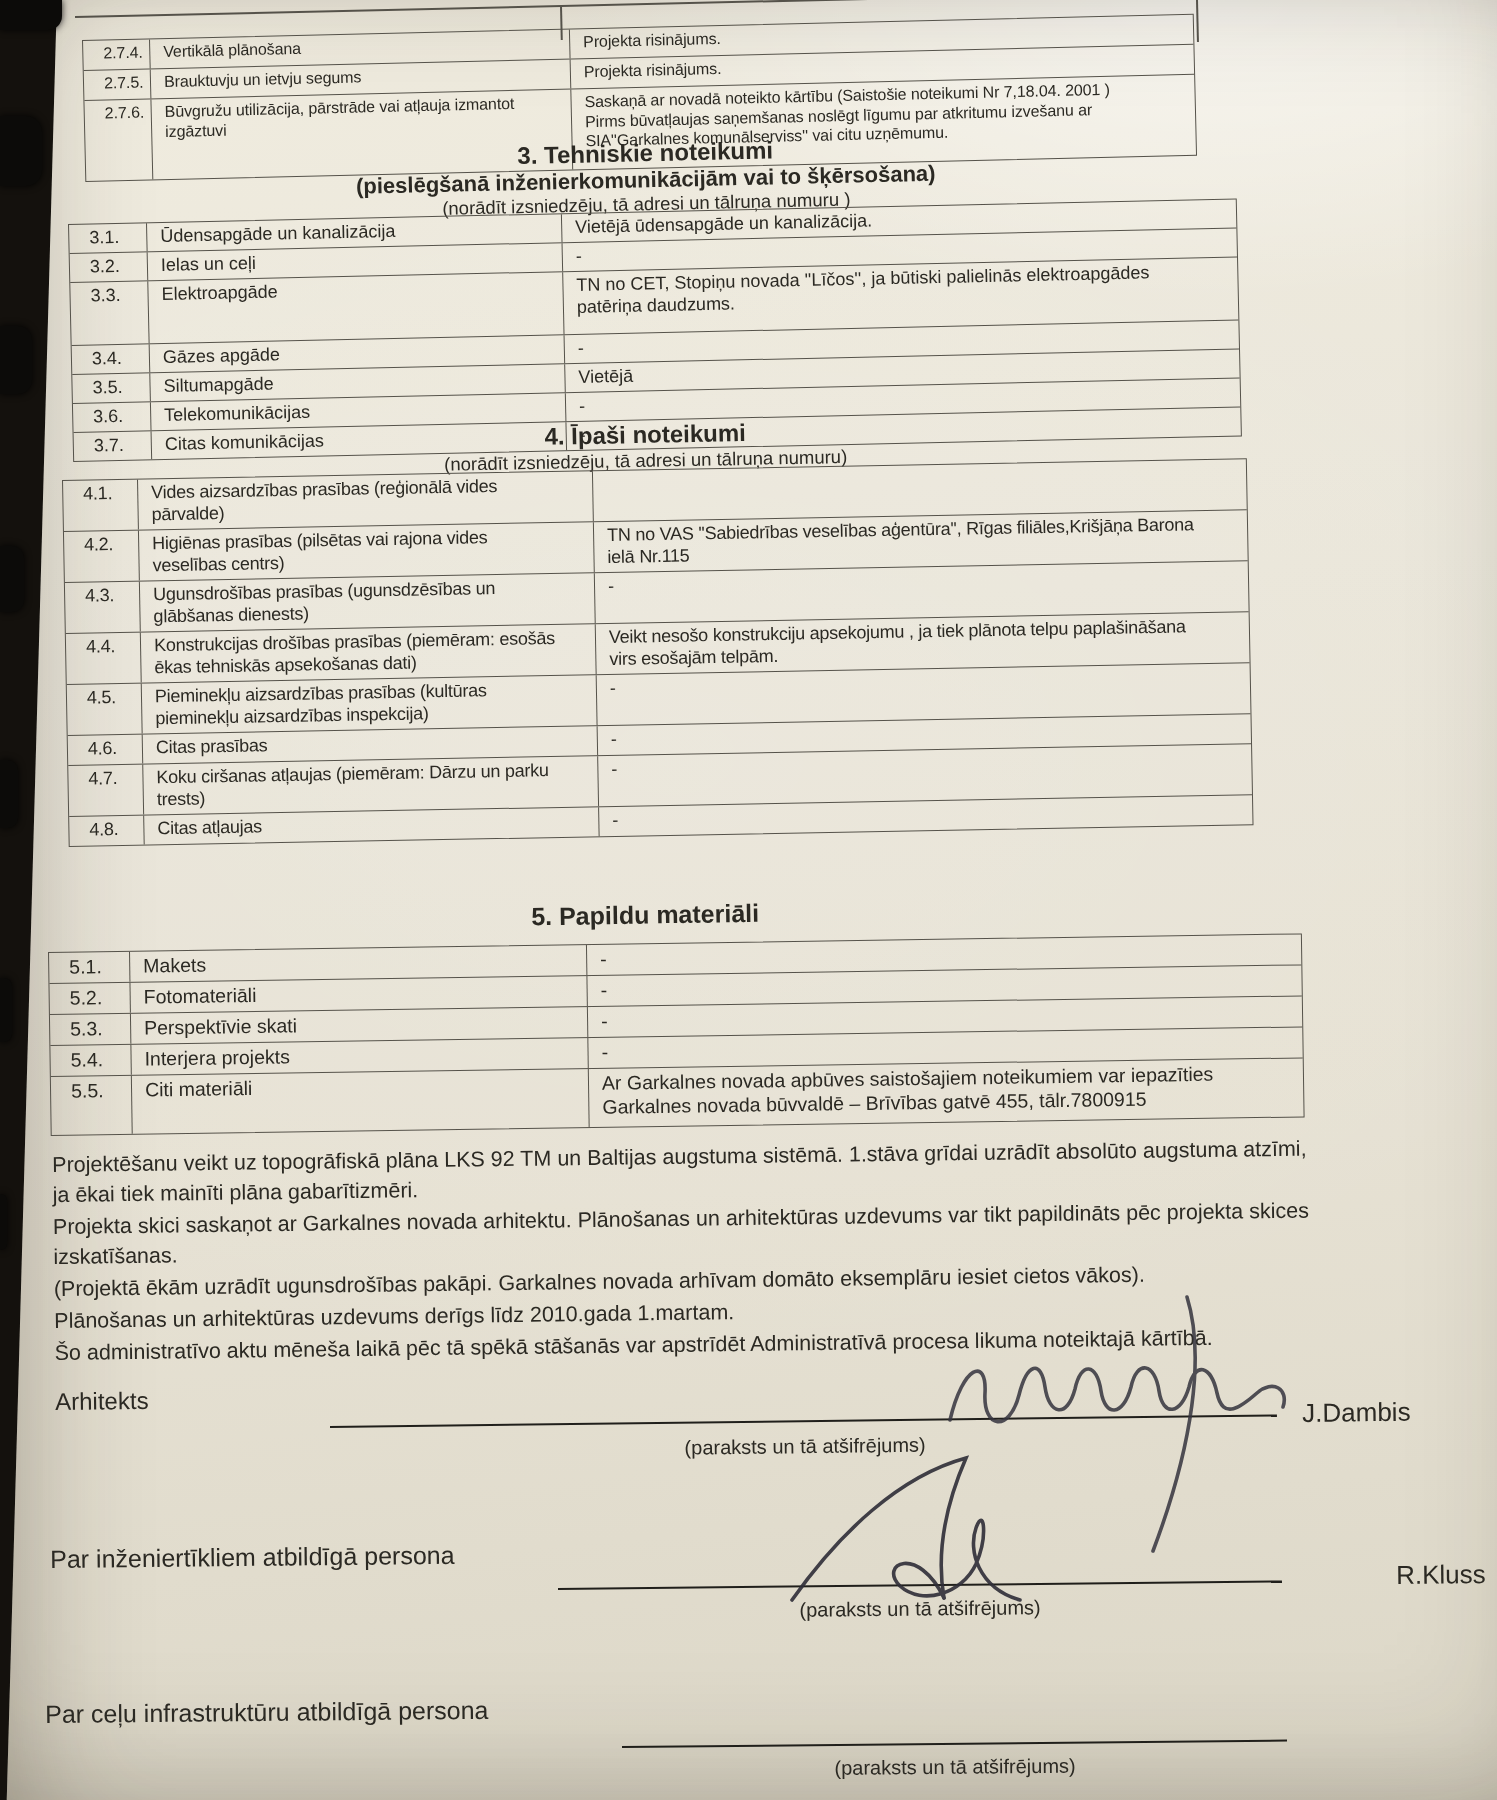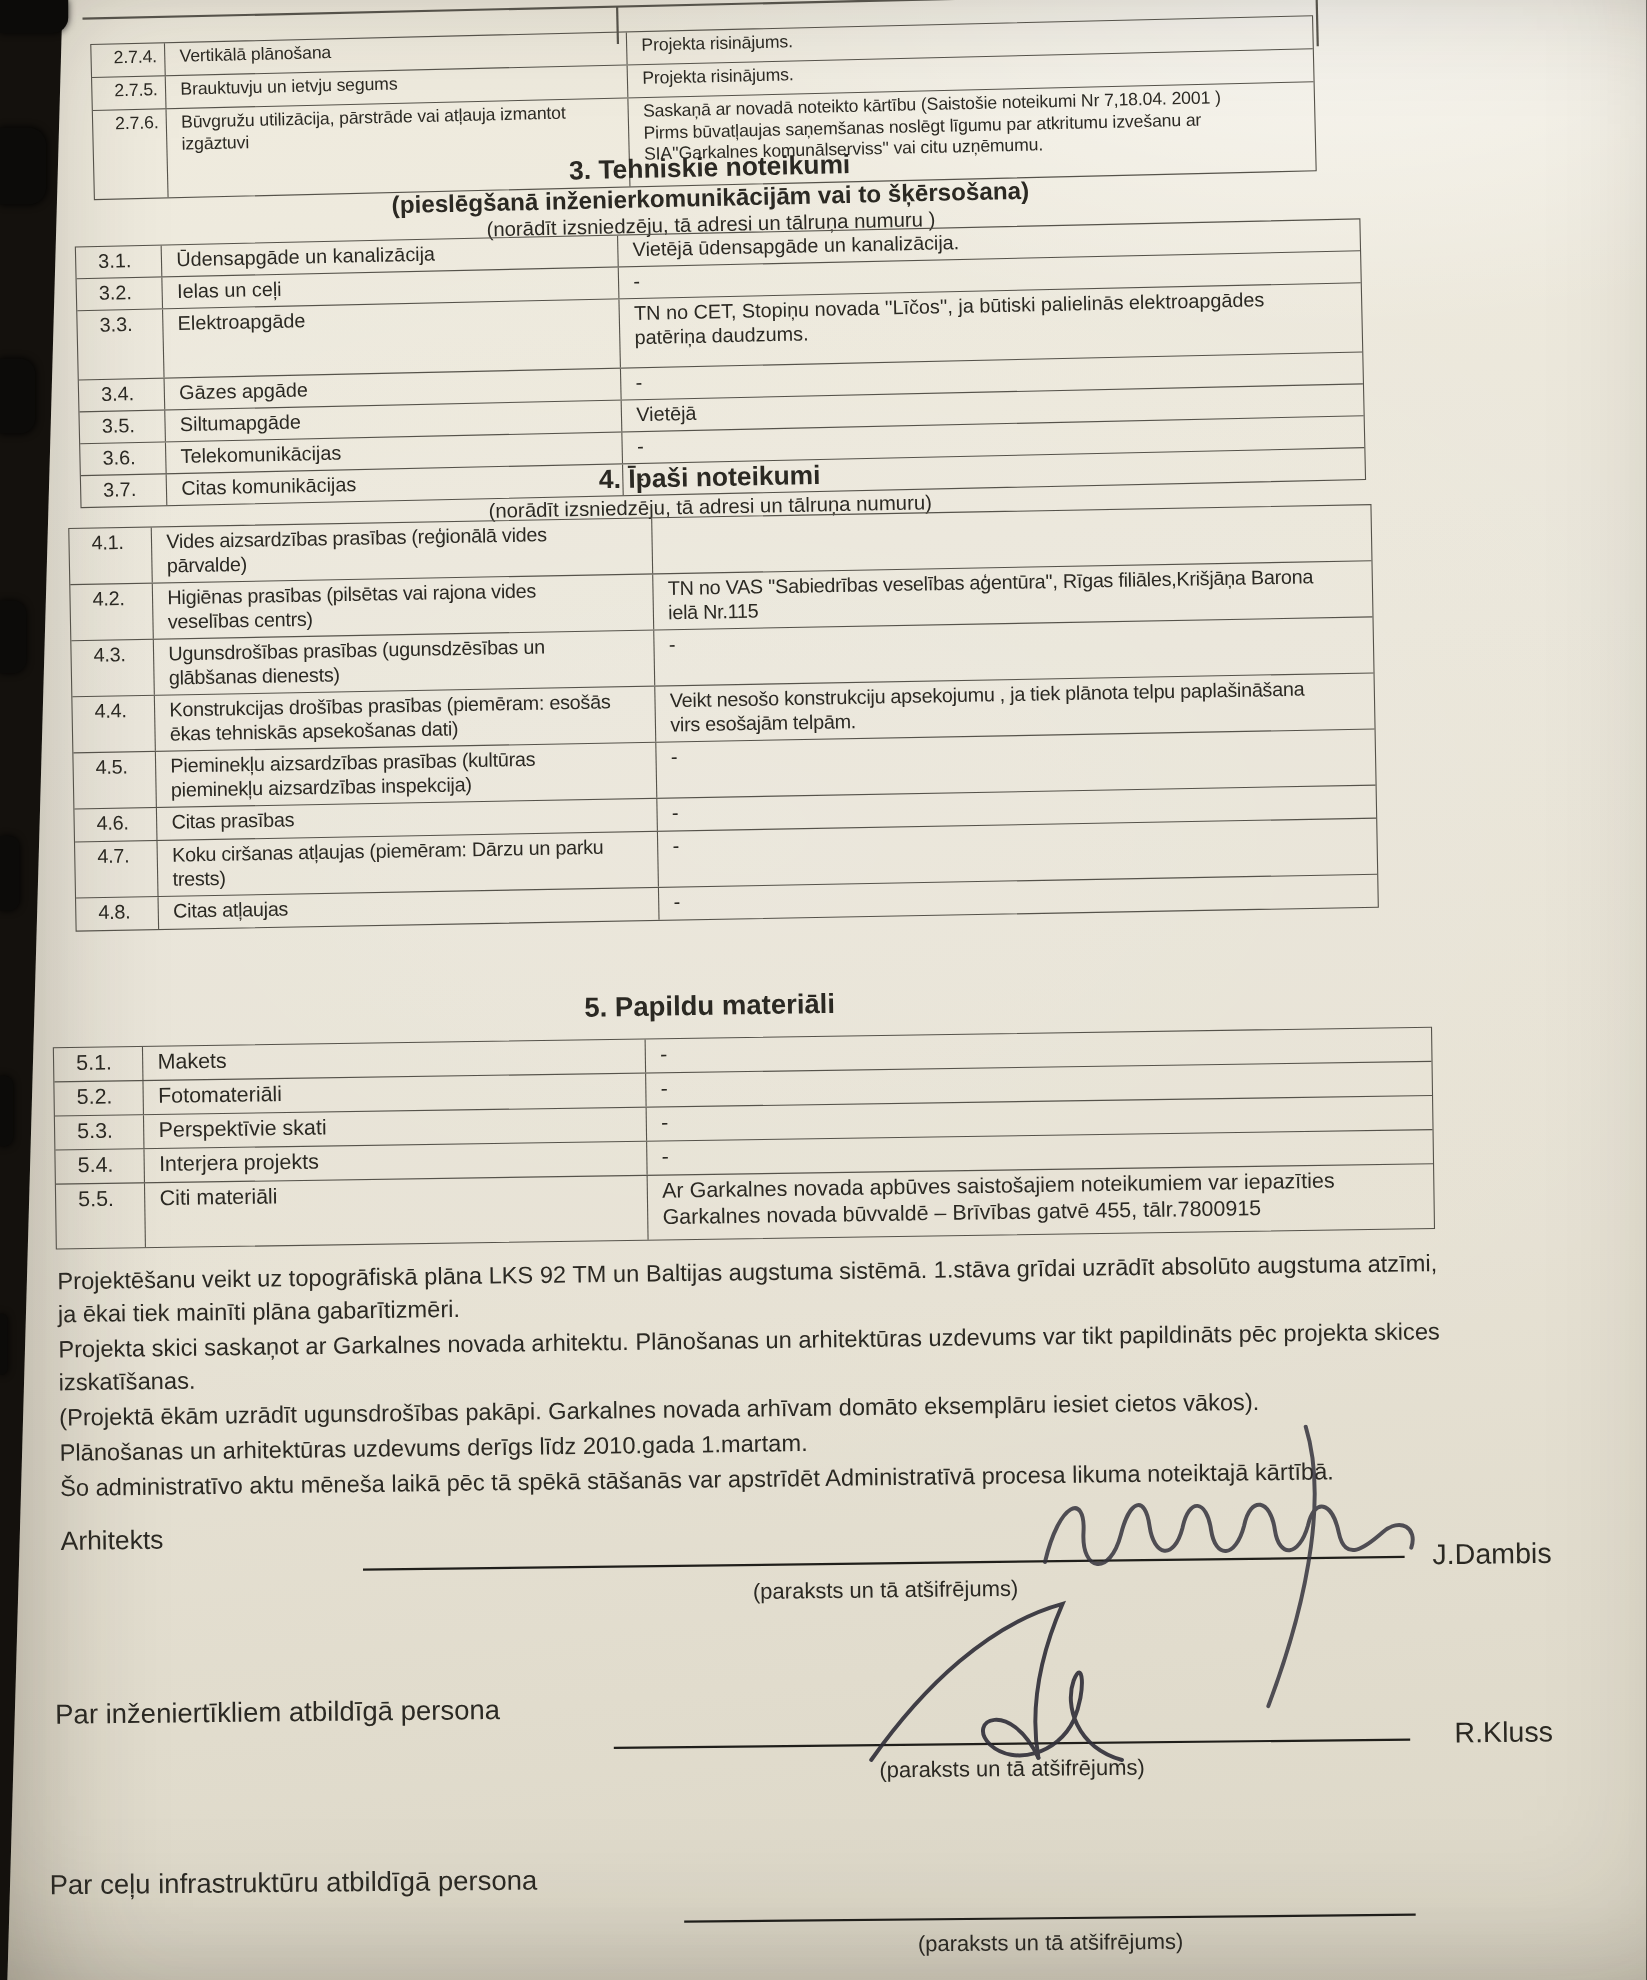--- a/index.html
+++ b/index.html
@@ -244,21 +244,21 @@
 <svg class="sig" style="left:935px;top:1295px;" width="430" height="260" viewBox="0 0 430 260">
   <g fill="none" stroke="#35343e" stroke-width="3.6" stroke-linecap="round" opacity="0.85">
     <path d="M15,125 C28,70 52,62 50,98 C48,134 74,138 84,100 C92,68 106,64 110,92 C114,120 132,124 140,94 C146,66 162,68 166,96 C170,122 188,122 196,92 C202,64 220,68 224,96 C228,122 246,120 254,92 C260,66 276,70 282,98 C288,126 306,112 322,98 C338,84 354,94 348,112"></path>
     <path d="M252,2 C270,60 258,150 218,256"></path>
   </g>
 </svg>
 
 <div class="blk role" style="left:50px;top:1545px;transform:rotate(-0.6deg);">Par inženiertīkliem atbildīgā persona</div>
 <div class="sigline" style="left:558px;top:1588px;width:724px;transform:rotate(-0.6deg);"></div>
 <div class="sigcap" style="left:685px;top:1600px;width:470px;transform:rotate(-0.6deg);">(paraksts un tā atšifrējums)</div>
-<div class="signame" style="left:1322px;top:1560px;transform:rotate(-0.6deg);">R.Kluss</div>
+<div class="signame" style="left:1396px;top:1560px;transform:rotate(-0.6deg);">R.Kluss</div>
 <svg class="sig" style="left:770px;top:1448px;" width="340" height="170" viewBox="0 0 340 170">
   <g fill="none" stroke="#2f2e38" stroke-width="3.6" stroke-linecap="round" opacity="0.9">
     <path d="M22,152 C70,84 130,28 196,10 C176,56 166,104 174,150"></path>
     <path d="M174,150 C148,96 108,116 130,138 C152,158 192,146 206,116 C218,88 214,58 206,80 C198,102 208,140 250,152"></path>
   </g>
 </svg>
 
 <div class="blk role" style="left:45px;top:1700px;transform:rotate(-0.55deg);">Par ceļu infrastruktūru atbildīgā persona</div>
 <div class="sigline" style="left:622px;top:1746px;width:665px;transform:rotate(-0.55deg);"></div>
 <div class="sigcap" style="left:720px;top:1758px;width:470px;transform:rotate(-0.55deg);">(paraksts un tā atšifrējums)</div>

